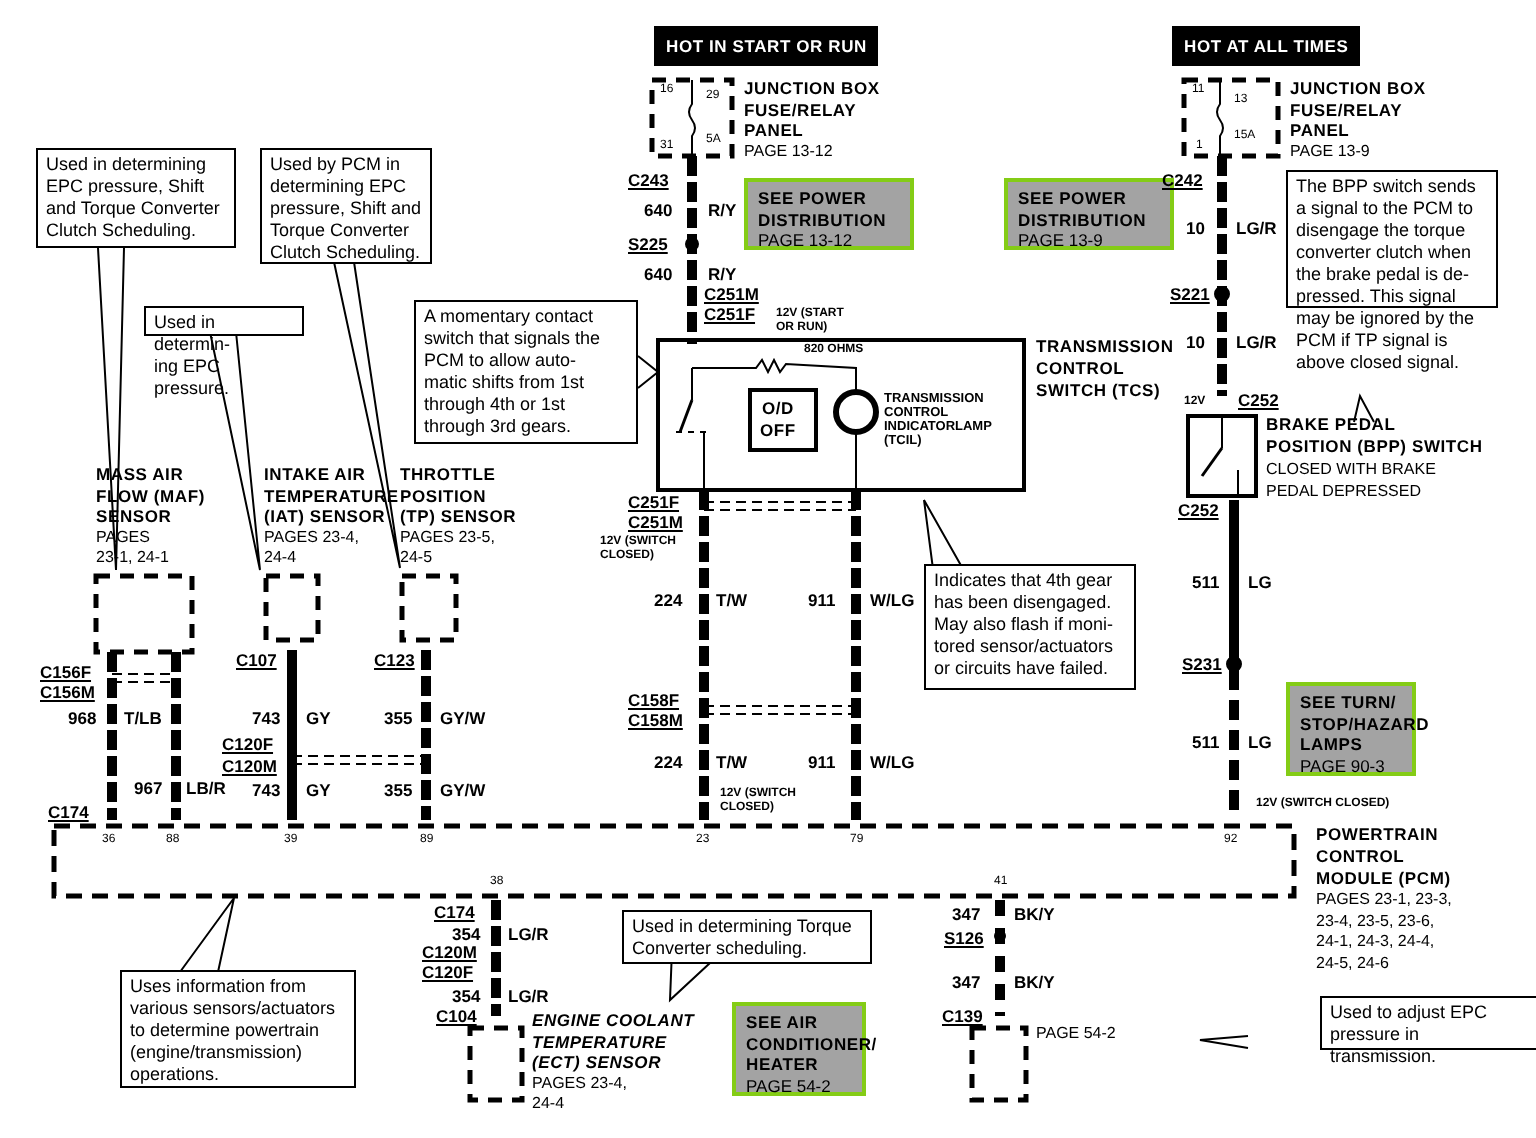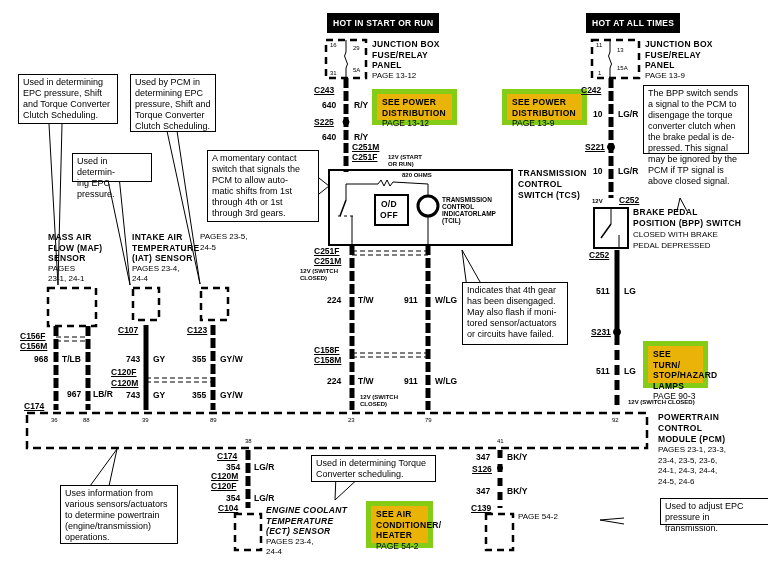--- a/index.html
+++ b/index.html
@@ -6,21 +6,21 @@
   body{width:768px;height:569px;position:relative;overflow:hidden;font-family:"Liberation Sans",sans-serif;color:#000;}
   #dia{position:absolute;left:0;top:0;width:768px;height:569px;}
   .t{position:absolute;white-space:nowrap;line-height:1;}
   .b{font-weight:bold;font-size:8.5px;letter-spacing:0.3px;}
   .r{font-size:8px;}
   .cn{font-weight:bold;font-size:8.5px;text-decoration:underline;}
   .wn{font-weight:bold;font-size:8.5px;}
   .pin{font-size:6px;}
   .note{position:absolute;border:1px solid #000;background:#fff;font-size:9px;line-height:11px;padding:2px 4px;box-sizing:border-box;white-space:pre-line;}
   .hot{position:absolute;background:#000;color:#fff;font-weight:bold;font-size:8.5px;padding:5px 6px;letter-spacing:0.3px;}
-  .see{position:absolute;border:5px solid #84cc16;background:#eab308;padding:3px 5px;box-sizing:border-box;}
+  .see{position:absolute;border:2px solid #84cc16;background:#a3a3a3;padding:3px 5px;box-sizing:border-box;}
   .see .h{font-weight:bold;font-size:8.5px;line-height:10.5px;display:block;white-space:pre-line;letter-spacing:0.3px;}
   .see .p{font-size:8.5px;line-height:10.5px;display:block;}
   .blk{display:block;line-height:10.5px;}
 </style>
 </head>
 <body>
 
 <svg id="dia" viewBox="0 0 768 569" xmlns="http://www.w3.org/2000/svg">
   <g fill="none" stroke="#000">
 
@@ -214,20 +214,23 @@
 23-1,  24-1</span>
 </div>
 <div class="t" style="left:132px;top:232px;">
   <span class="blk b" style="white-space:pre-line;">INTAKE AIR
 TEMPERATURE
 (IAT) SENSOR</span>
   <span class="blk r" style="white-space:pre-line;">PAGES  23-4,
 24-4</span>
 </div>
 <div class="t" style="left:200px;top:232px;">
+  <span class="blk b" style="white-space:pre-line;">THROTTLE
+POSITION
+(TP)  SENSOR</span>
   <span class="blk r" style="white-space:pre-line;">PAGES  23-5,
 24-5</span>
 </div>
 
 <div class="t cn" style="left:20px;top:332px;">C156F</div>
 <div class="t cn" style="left:20px;top:342px;">C156M</div>
 <div class="t cn" style="left:118px;top:326px;">C107</div>
 <div class="t cn" style="left:187px;top:326px;">C123</div>
 <div class="t wn" style="left:34px;top:355px;">968</div>
 <div class="t wn" style="left:62px;top:355px;">T/LB</div>
@@ -290,21 +293,21 @@
 
 <div class="note" style="left:18px;top:74px;width:100px;height:50px;">Used in determining
 EPC pressure, Shift
 and Torque Converter
 Clutch Scheduling.</div>
 <div class="note" style="left:130px;top:74px;width:86px;height:58px;">Used by PCM in
 determining EPC
 pressure, Shift and
 Torque Converter
 Clutch Scheduling.</div>
-<div class="note" style="left:72px;top:153px;width:80px;height:29px;">Used in determin-
+<div class="note" style="left:72px;top:153px;width:80px;height:15px;">Used in determin-
 ing EPC pressure.</div>
 <div class="note" style="left:207px;top:150px;width:112px;height:72px;">A momentary contact
 switch that signals the
 PCM to allow auto-
 matic shifts from 1st
 through 4th or 1st
 through 3rd gears.</div>
 <div class="note" style="left:643px;top:85px;width:106px;height:69px;">The BPP switch sends
 a signal to the PCM to
 disengage the torque

